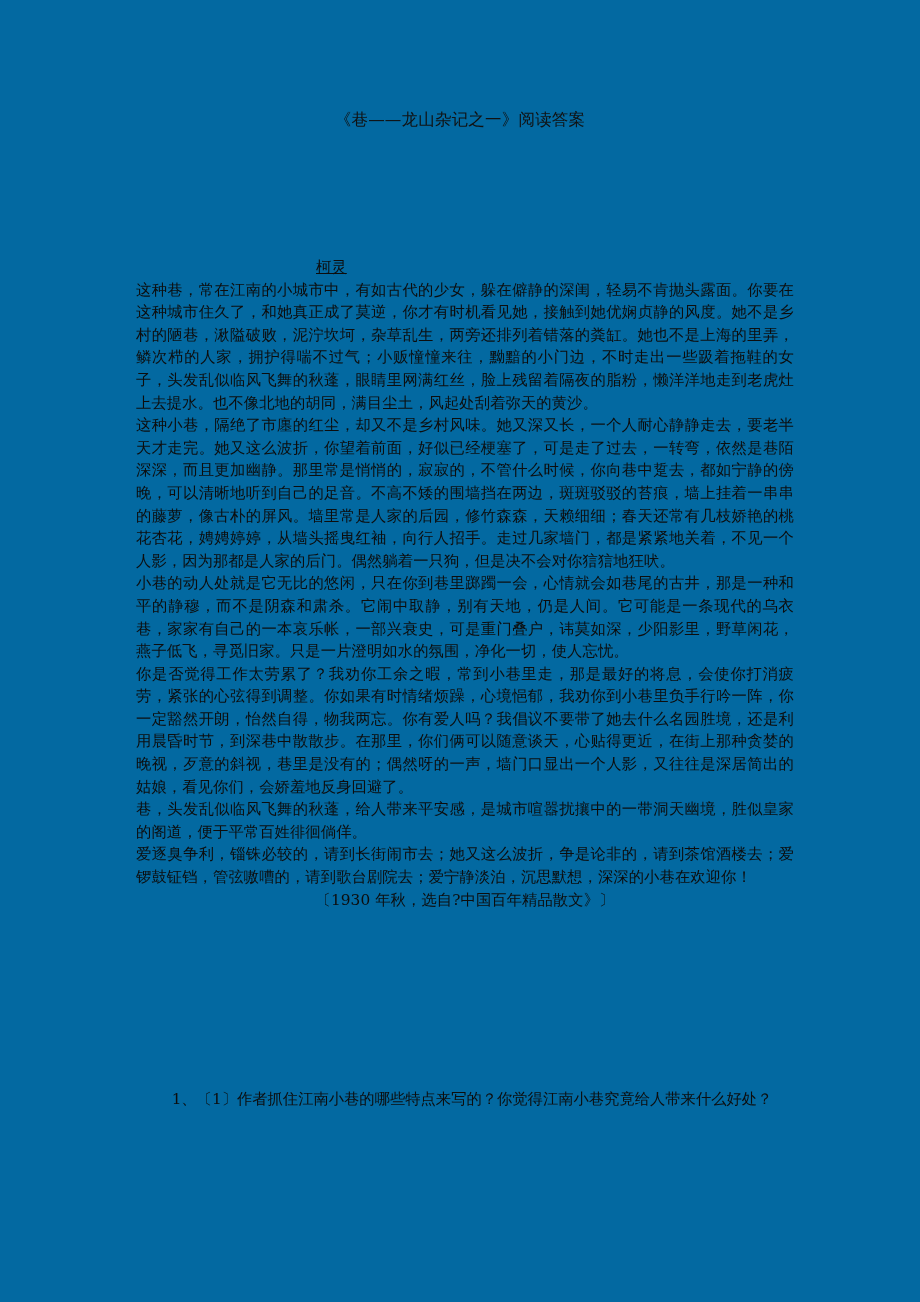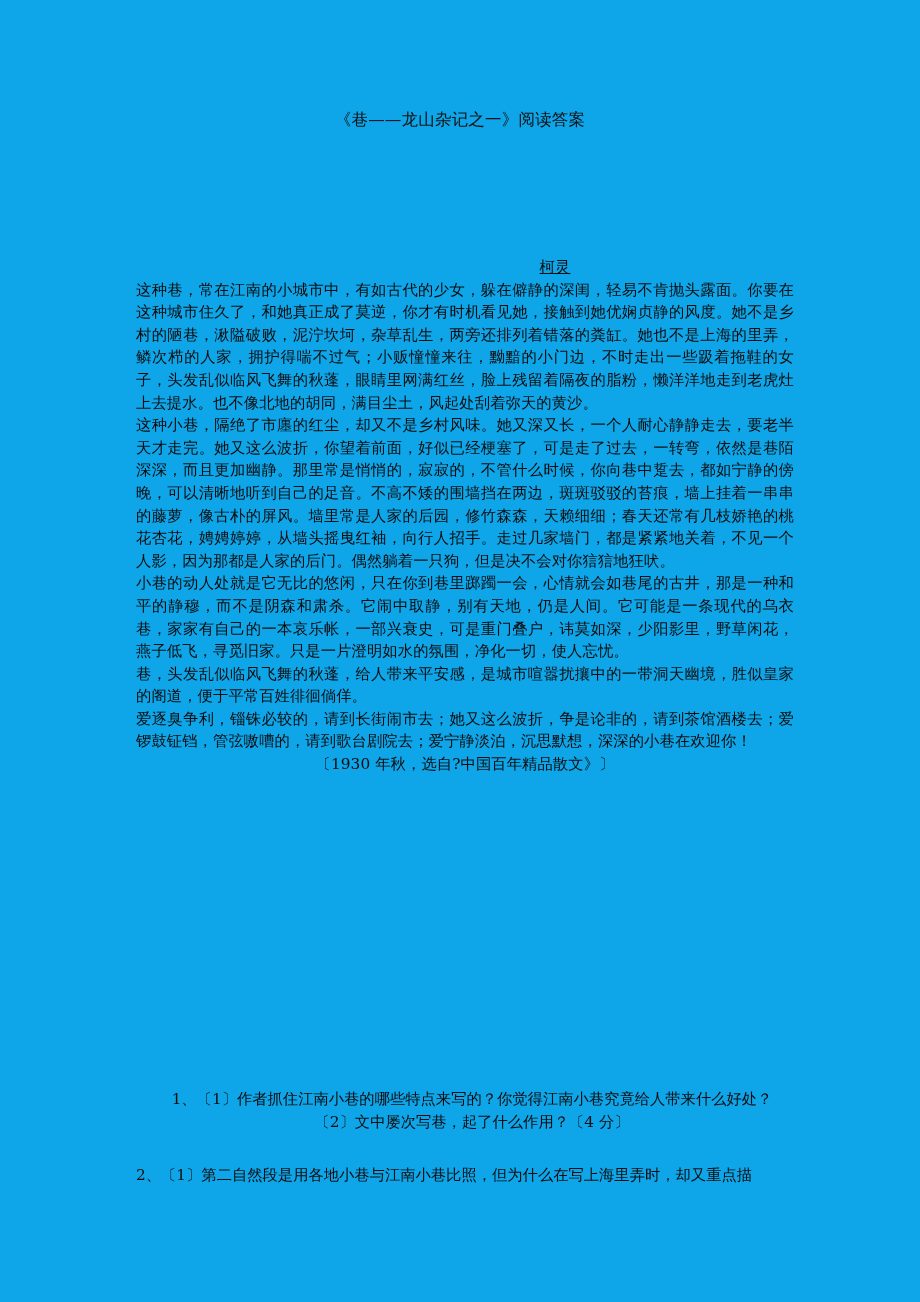--- a/index.html
+++ b/index.html
@@ -11,21 +11,21 @@
   body {
     font-family: "DejaVu Serif", "Liberation Serif", serif;
     color: #000000;
     -webkit-font-smoothing: none;
   }
   .page {
     position: relative;
     width: 920px;
     height: 1302px;
     margin: 0 auto;
-    background: #0ea5e9;
+    background: #0369a1;
     overflow: hidden;
     box-sizing: border-box;
   }
   .doc-title {
     position: absolute;
     left: 0;
     top: 108px;
     width: 920px;
     text-align: center;
     font-size: 16.5px;
@@ -46,21 +46,21 @@
     text-align: justify;
     text-justify: inter-ideograph;
     margin: 0;
     color: #0d0d0d;
     letter-spacing: 0.1px;
   }
   .para.head-line {
     text-align: left;
   }
   .para.byline {
-    text-align: center;
+    text-align: left;
     text-indent: 180px;
     text-decoration: underline;
   }
   .para.source {
     text-align: center;
   }
   .q-block {
     position: absolute;
     left: 136px;
     top: 1088px;
@@ -101,31 +101,28 @@
 
     <p class="para byline">柯灵</p>
 
 
     <p class="para">这种巷，常在江南的小城市中，有如古代的少女，躲在僻静的深闺，轻易不肯抛头露面。你要在这种城市住久了，和她真正成了莫逆，你才有时机看见她，接触到她优娴贞静的风度。她不是乡村的陋巷，湫隘破败，泥泞坎坷，杂草乱生，两旁还排列着错落的粪缸。她也不是上海的里弄，鳞次栉的人家，拥护得喘不过气；小贩憧憧来往，黝黯的小门边，不时走出一些趿着拖鞋的女子，头发乱似临风飞舞的秋蓬，眼睛里网满红丝，脸上残留着隔夜的脂粉，懒洋洋地走到老虎灶上去提水。也不像北地的胡同，满目尘土，风起处刮着弥天的黄沙。</p>
 
     <p class="para">这种小巷，隔绝了市廛的红尘，却又不是乡村风味。她又深又长，一个人耐心静静走去，要老半天才走完。她又这么波折，你望着前面，好似已经梗塞了，可是走了过去，一转弯，依然是巷陌深深，而且更加幽静。那里常是悄悄的，寂寂的，不管什么时候，你向巷中踅去，都如宁静的傍晚，可以清晰地听到自己的足音。不高不矮的围墙挡在两边，斑斑驳驳的苔痕，墙上挂着一串串的藤萝，像古朴的屏风。墙里常是人家的后园，修竹森森，天赖细细；春天还常有几枝娇艳的桃花杏花，娉娉婷婷，从墙头摇曳红袖，向行人招手。走过几家墙门，都是紧紧地关着，不见一个人影，因为那都是人家的后门。偶然躺着一只狗，但是决不会对你狺狺地狂吠。</p>
 
     <p class="para">小巷的动人处就是它无比的悠闲，只在你到巷里踯躅一会，心情就会如巷尾的古井，那是一种和平的静穆，而不是阴森和肃杀。它闹中取静，别有天地，仍是人间。它可能是一条现代的乌衣巷，家家有自己的一本哀乐帐，一部兴衰史，可是重门叠户，讳莫如深，少阳影里，野草闲花，燕子低飞，寻觅旧家。只是一片澄明如水的氛围，净化一切，使人忘忧。</p>
 
+    <p class="para">你是否觉得工作太劳累了？我劝你工余之暇，常到小巷里走，那是最好的将息，会使你打消疲劳，紧张的心弦得到调整。你如果有时情绪烦躁，心境悒郁，我劝你到小巷里负手行吟一阵，你一定豁然开朗，怡然自得，物我两忘。你有爱人吗？我倡议不要带了她去什么名园胜境，还是利用晨昏时节，到深巷中散散步。在那里，你们俩可以随意谈天，心贴得更近，在街上那种贪婪的晚视，歹意的斜视，巷里是没有的；偶然呀的一声，墙门口显出一个人影，又往往是深居简出的姑娘，看见你们，会娇羞地反身回避了。</p>
 
     <p class="para">巷，头发乱似临风飞舞的秋蓬，给人带来平安感，是城市喧嚣扰攘中的一带洞天幽境，胜似皇家的阁道，便于平常百姓徘徊倘佯。</p>
 
     <p class="para">爱逐臭争利，锱铢必较的，请到长街闹市去；她又这么波折，争是论非的，请到茶馆酒楼去；爱锣鼓钲铛，管弦嗷嘈的，请到歌台剧院去；爱宁静淡泊，沉思默想，深深的小巷在欢迎你！</p>
 
     <p class="para source">〔1930 年秋，选自?中国百年精品散文》〕</p>
 
   </div>
 
   <div class="q-block">
     <p class="q-line">1、〔1〕作者抓住江南小巷的哪些特点来写的？你觉得江南小巷究竟给人带来什么好处？</p>
-    <p class="q-line">〔2〕文中屡次写巷，起了什么作用？〔4 分〕</p>
   </div>
 
-  <div class="q-block-2">
-    <p class="q-line-2">2、〔1〕第二自然段是用各地小巷与江南小巷比照，但为什么在写上海里弄时，却又重点描</p>
-  </div>
 
 </div>
 
 </body></html>

